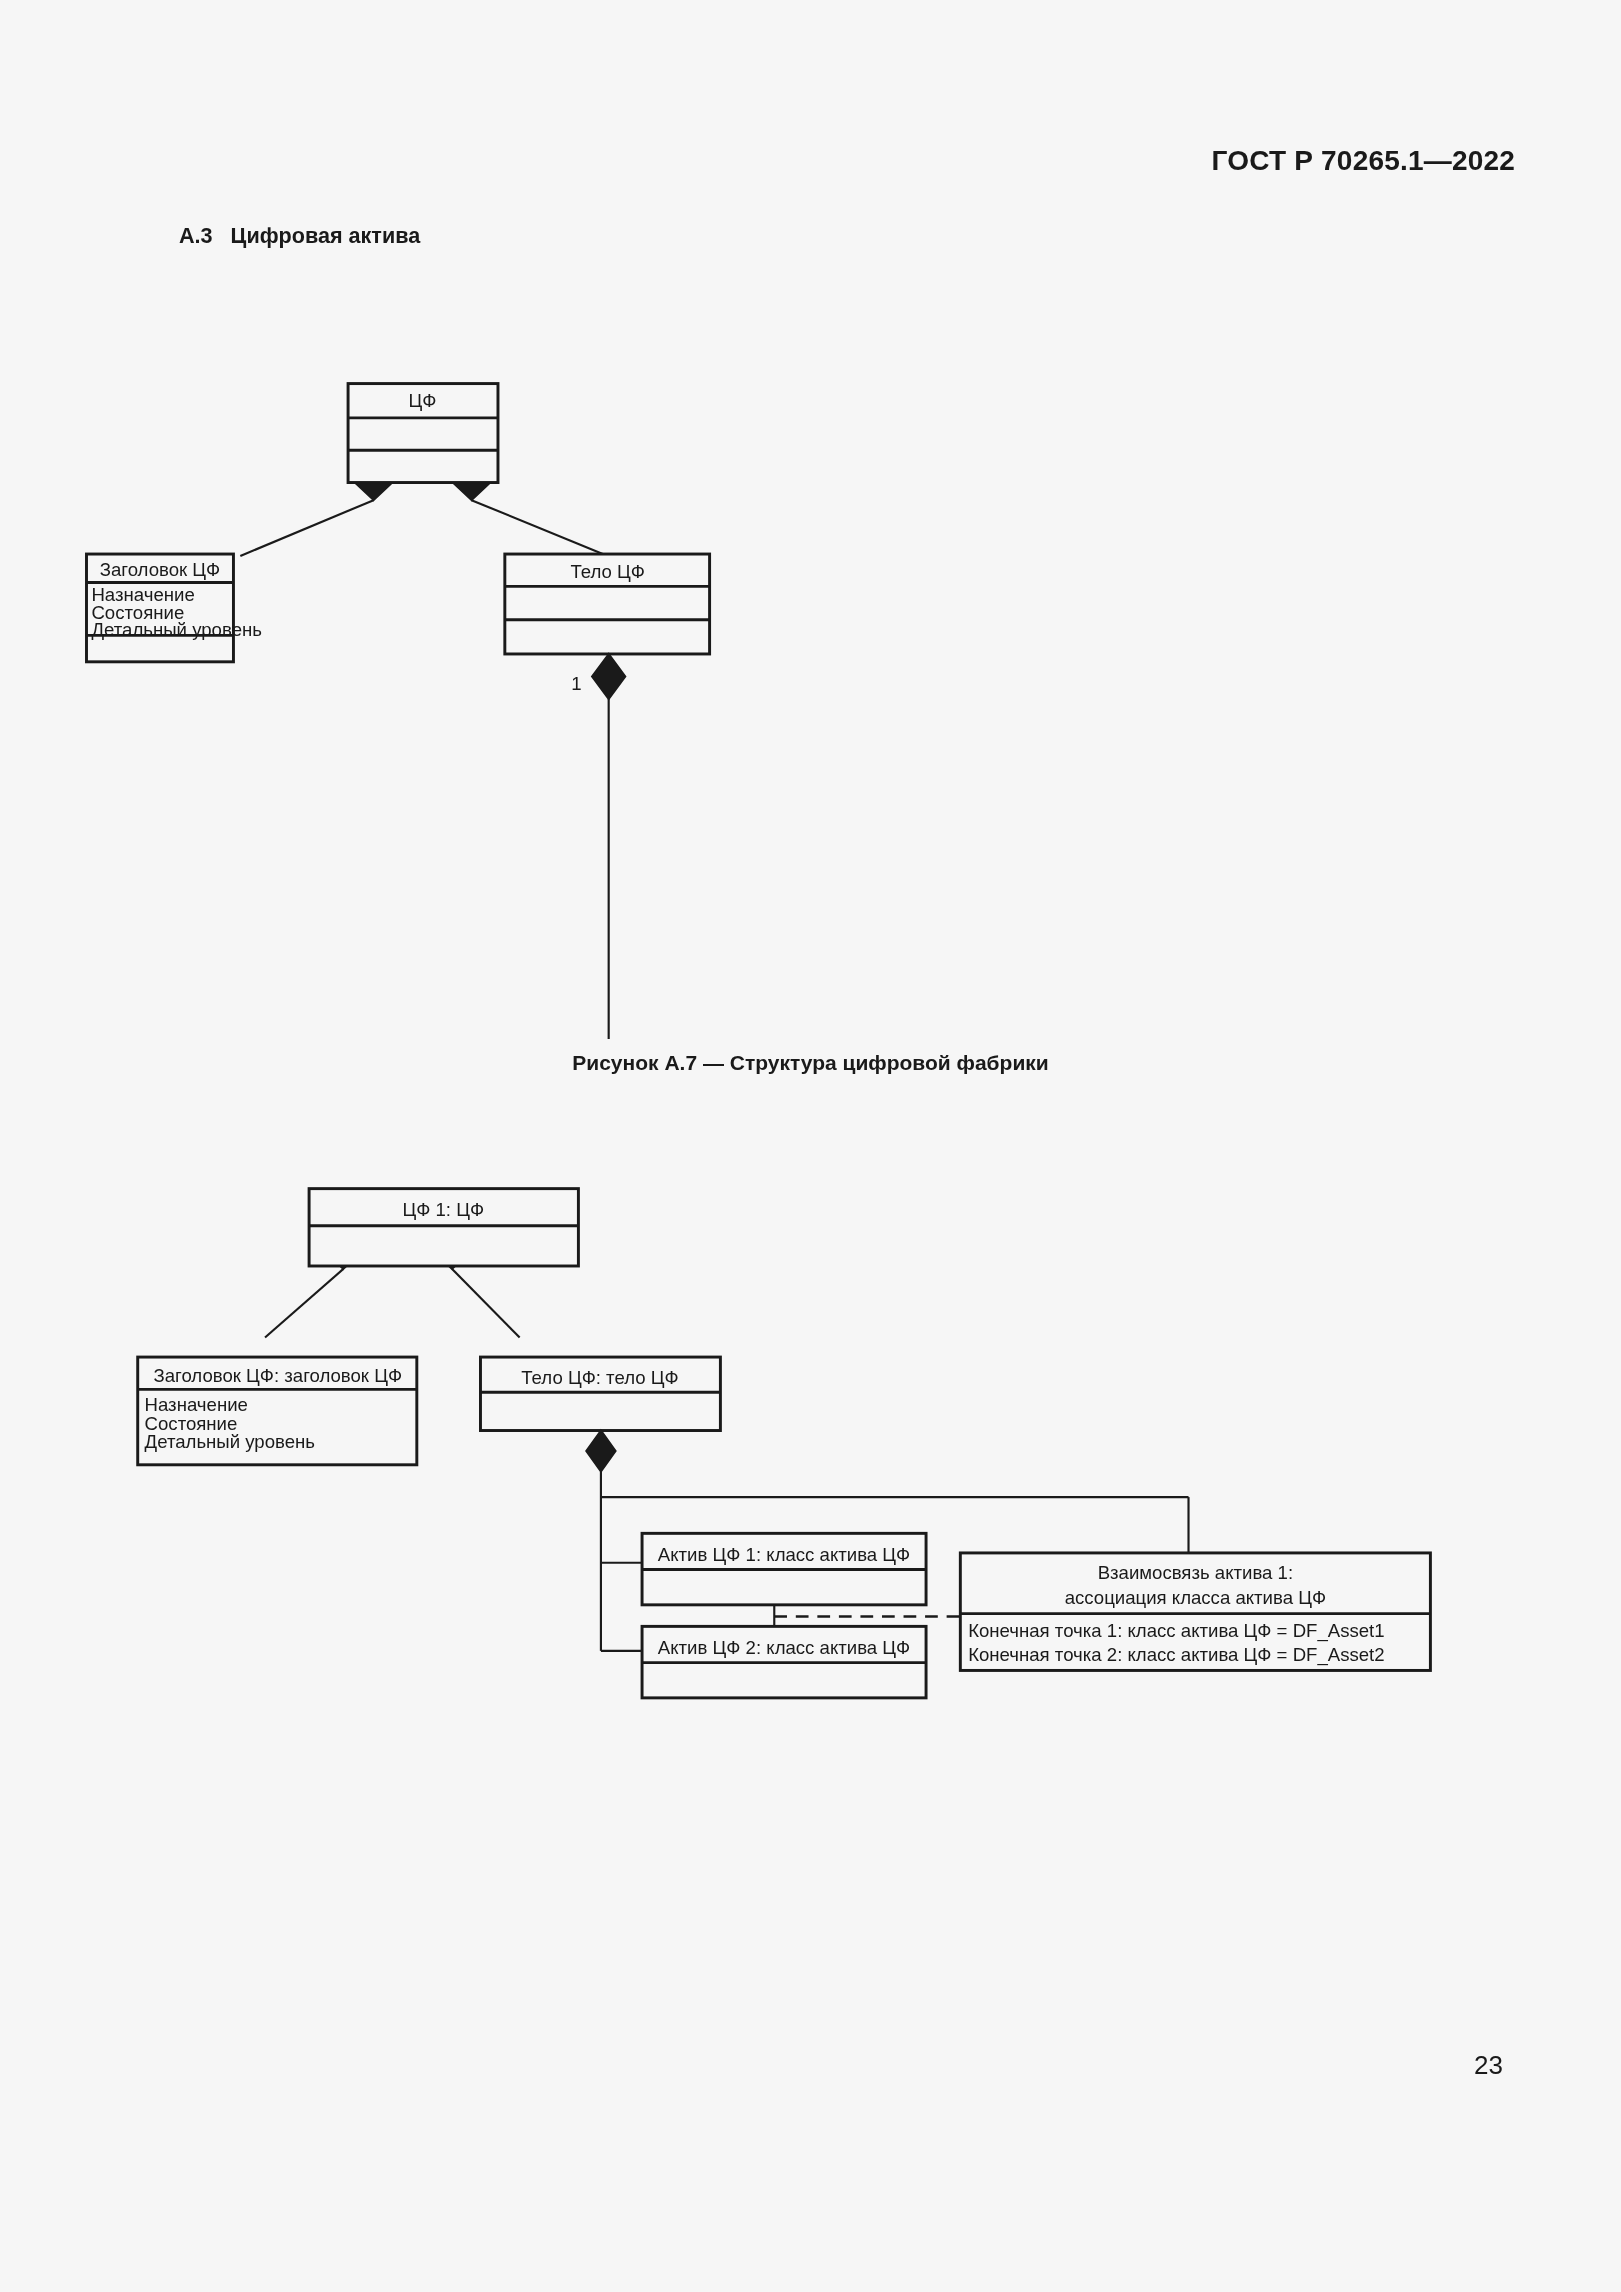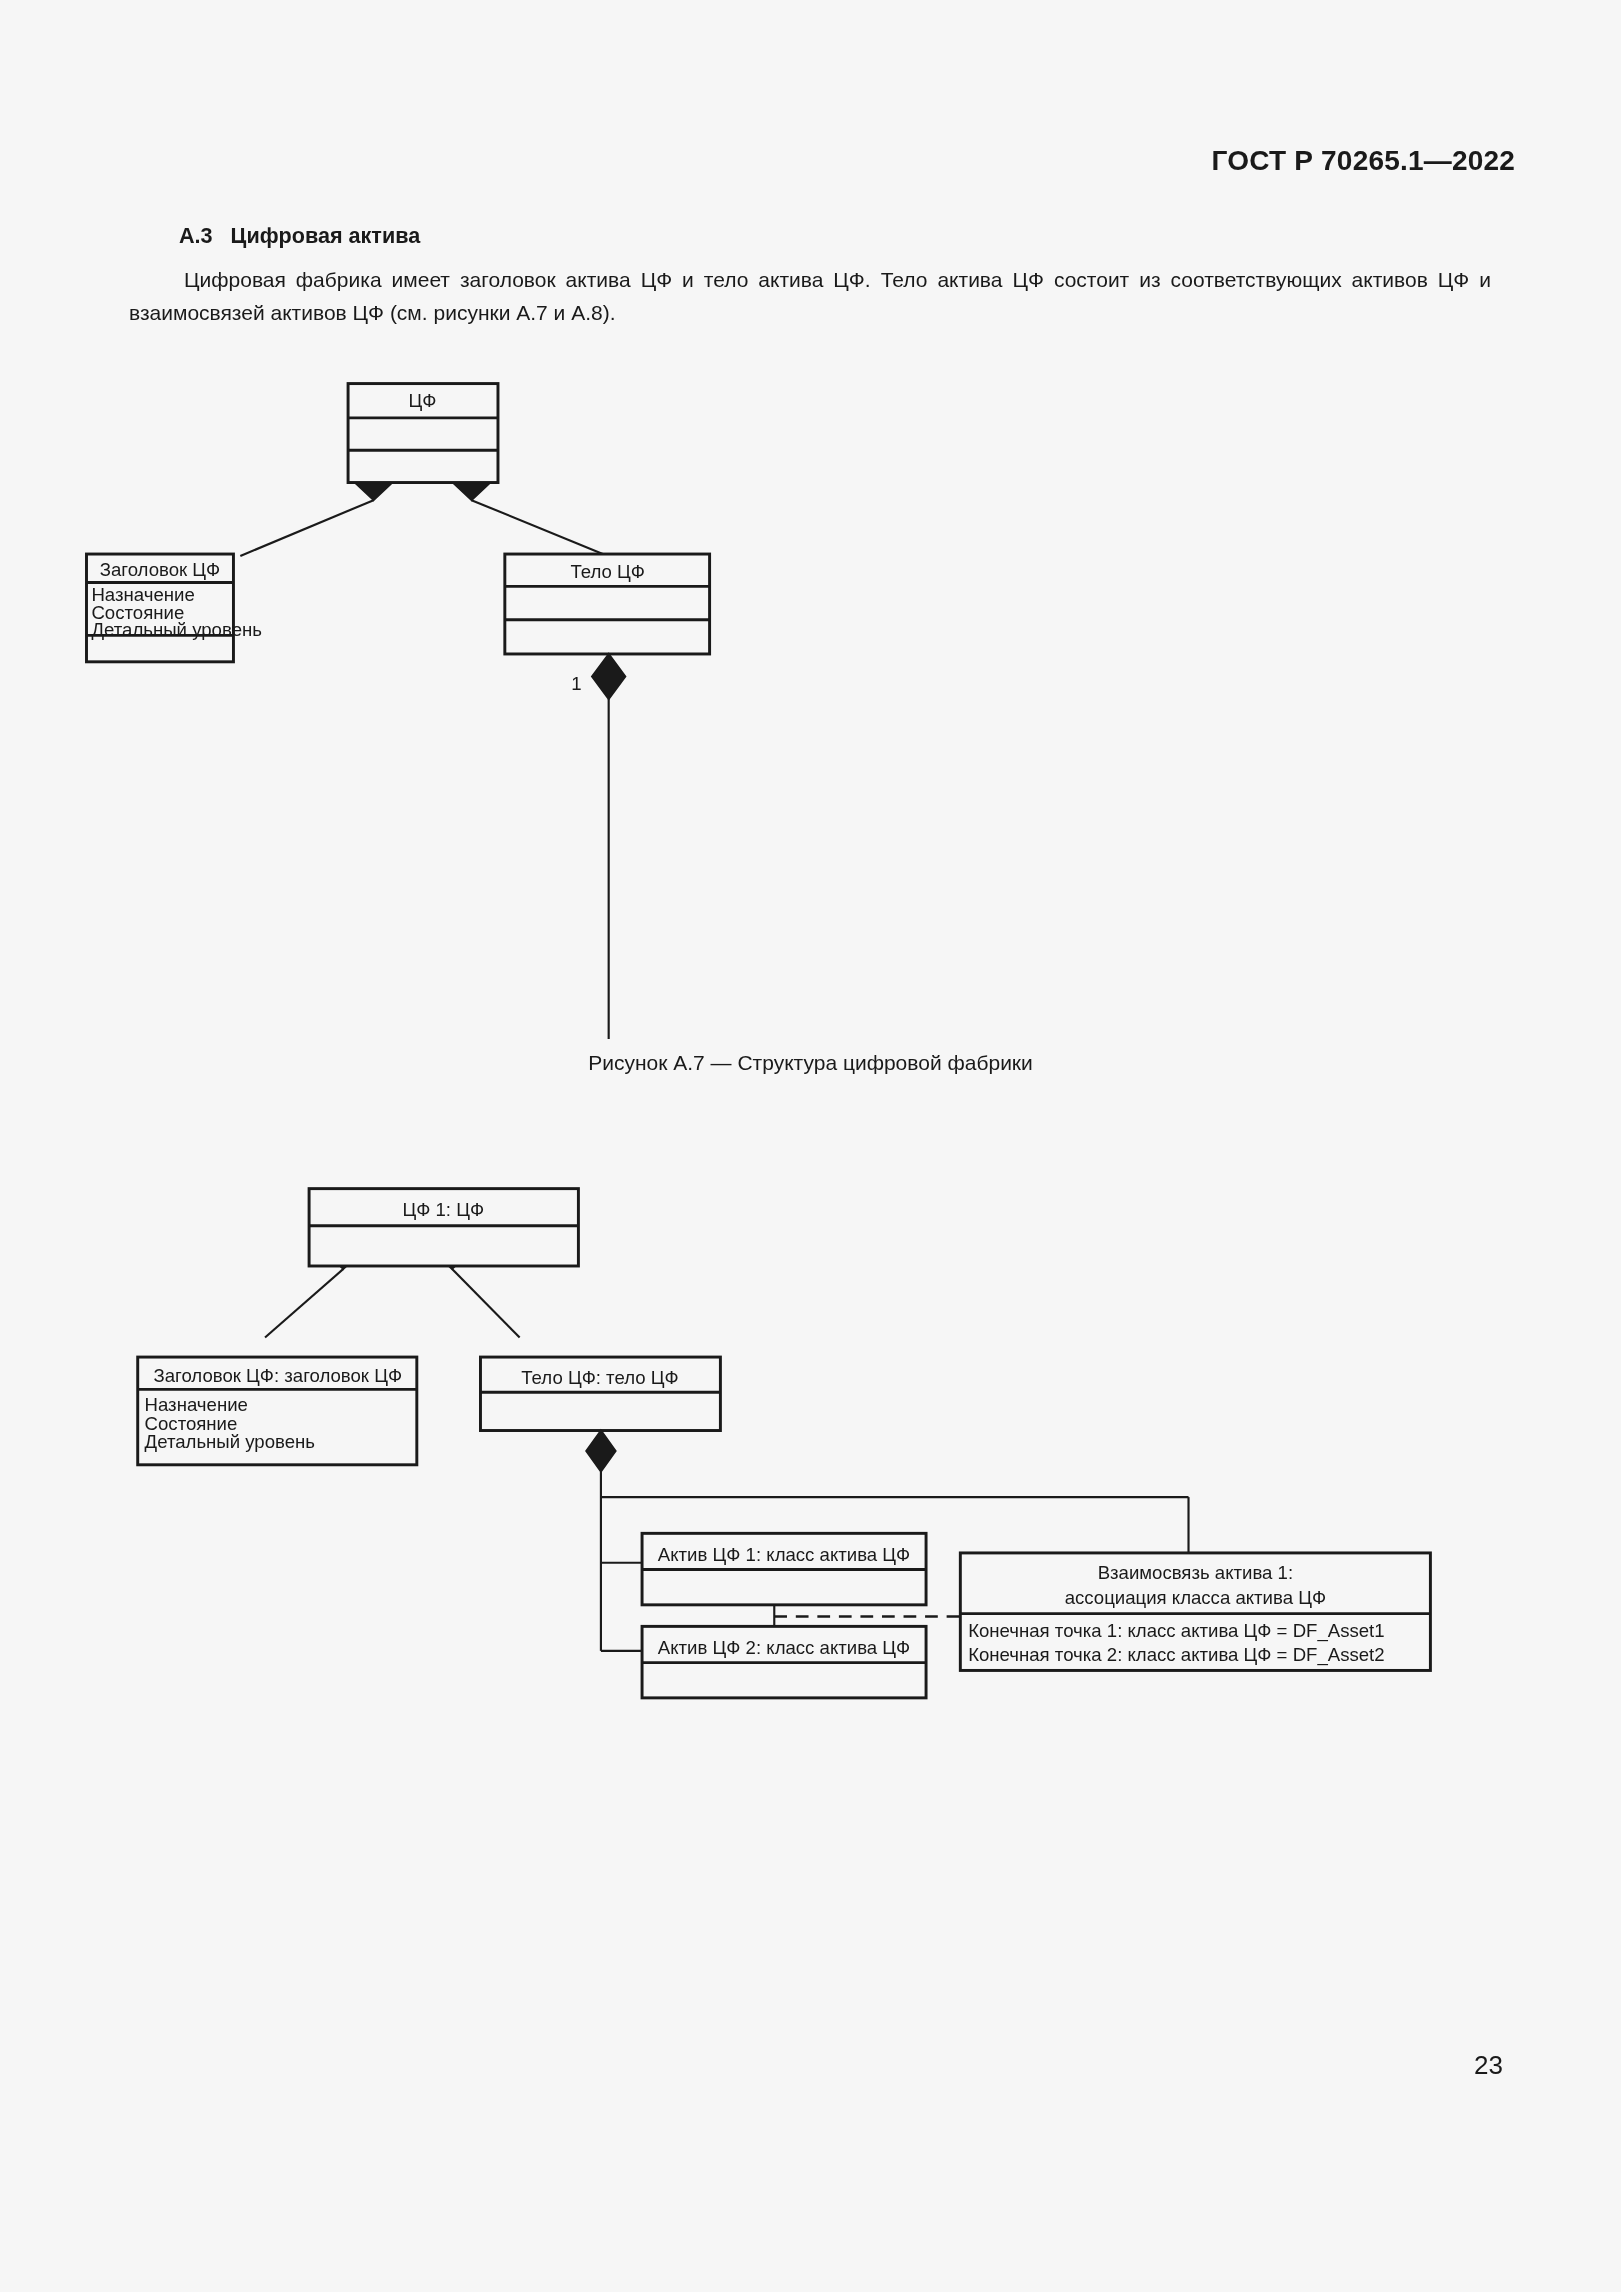--- a/index.html
+++ b/index.html
@@ -55,20 +55,21 @@
   }
   #intro-par { top: 263px; }
   #closing-par { top: 1905px; }
 
   .fig-caption {
     position: absolute;
     width: 100%;
     left: 0;
     text-align: center;
     font-size: 21px;
+    font-weight: bold;
   }
   #caption-a7 { top: 1051px; }
   #caption-a8 { top: 1756px; }
 
   .page-number {
     position: absolute;
     right: 118px;
     top: 2050px;
     font-size: 26px;
   }
@@ -148,21 +149,20 @@
 <body>
 
 <div class="page">
 
   <div class="doc-header">ГОСТ Р 70265.1—2022</div>
 
   <div class="section-heading">
     <span class="num">A.3</span><span>Цифровая актива</span>
   </div>
 
-  <div class="body-par" id="intro-par">Цифровая фабрика имеет заголовок актива ЦФ и тело актива ЦФ. Тело актива ЦФ состоит из соответствующих активов ЦФ и взаимосвязей активов ЦФ (см. рисунки А.7 и А.8).</div>
 
   <div class="figure" id="figure-a7">
     <svg width="1621" height="676" viewBox="0 0 1654 690">
 
       <g>
         <path class="uml-line" d="M 381 140 L 245 197"></path>
         <path class="uml-line" d="M 481 140 L 620 197"></path>
 
         <polygon class="uml-diamond" points="381,140 363,123 381,108 399,123"></polygon>
         <polygon class="uml-diamond" points="481,140 463,123 481,108 499,123"></polygon>

